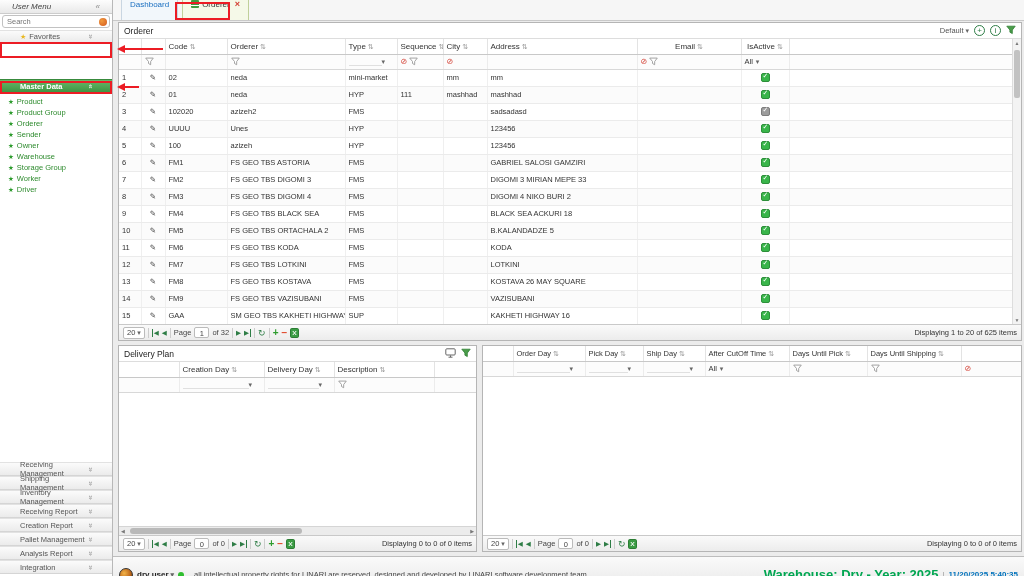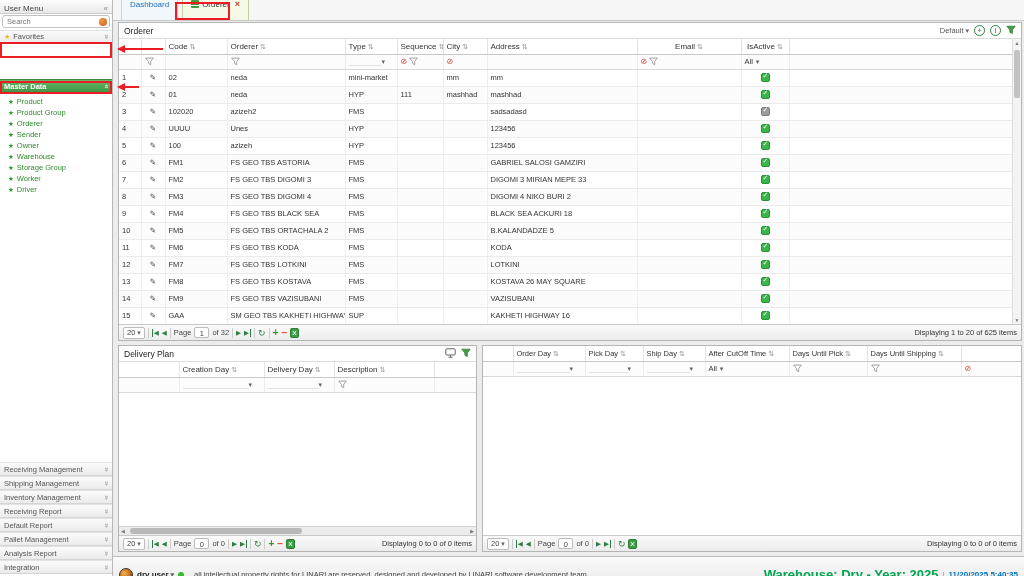--- a/index.html
+++ b/index.html
@@ -2,25 +2,25 @@
 <html><head>
 <meta charset="utf-8">
 <title>Orderer</title>
 <style>
   * { margin:0; padding:0; box-sizing:border-box; }
   body { font-family:"Liberation Sans", sans-serif; font-size:9px; color:#333; background:#fff; }
   .screen { position:relative; width:1024px; height:576px; background:#fff; overflow:hidden; }
 
   
   .sidebar { position:absolute; left:0; top:0; width:113px; height:576px; background:#fff; border-right:1px solid #b8b8b8; }
-  .sb-header { height:14px; display:flex; justify-content:space-between; align-items:flex-end; padding:0 4px; background:linear-gradient(#fdfdfd,#e9e9e9); border-bottom:1px solid #ccc; font-size:8px; color:#444; }
+  .sb-header { height:14px; display:flex; justify-content:space-between; align-items:center; padding:0 12px; background:linear-gradient(#fdfdfd,#e9e9e9); border-bottom:1px solid #ccc; font-size:8px; color:#444;font-style:italic; }
   .sb-search { height:16px; padding:1px 2px; position:relative; }
   .sb-search input { width:100%; height:13px; border:1px solid #c2c2c2; border-radius:3px; font-size:7.5px; padding:0 14px 0 4px; color:#666; font-family:"Liberation Sans",sans-serif; }
   .search-dot { position:absolute; right:5px; top:4px; width:8px; height:8px; border-radius:50%; background:radial-gradient(circle at 35% 35%, #f09a3e, #d4581e); }
-  .sb-section { height:13px; display:flex; justify-content:space-between; align-items:center; padding:0 4px; background:linear-gradient(#fbfbfb,#ebebeb); border-top:1px solid #e2e2e2; border-bottom:1px solid #d5d5d5; font-size:7.5px; color:#555; }
+  .sb-section { height:13px; display:flex; justify-content:space-between; align-items:center; padding:0 20px; background:linear-gradient(#fbfbfb,#ebebeb); border-top:1px solid #e2e2e2; border-bottom:1px solid #d5d5d5; font-size:7.5px; color:#555; }
   .sb-section .sec-left { display:flex; align-items:center; gap:3px; }
   .sb-section.green { height:14px; background:linear-gradient(#66b86a,#3f9643); color:#fff; font-weight:bold; border-color:#388a3c;margin-top:36px; }
   .fav-star { color:#e9b820; font-size:7px; }
   .chev { font-size:8px; color:#888; }
   .sb-section.green .chev { color:#eaf5ea; }
   .rot90 { display:inline-block; transform:rotate(90deg); }
   #master-items { padding-top:3px; }
   .nav-item { height:11px; display:flex; align-items:center; gap:3px; padding-left:8px; font-size:7.5px; color:#2e8b2e; cursor:default; }
   .nav-item .star { color:#2e9c2e; font-size:6.5px; }
   .sb-bottom { position:absolute; left:0; bottom:2px; width:100%; }
@@ -183,21 +183,21 @@
         </div>
         <div class="sb-section">
           <span>Inventory Management</span>
           <span class="chev rot90">»</span>
         </div>
         <div class="sb-section">
           <span>Receiving Report</span>
           <span class="chev rot90">»</span>
         </div>
         <div class="sb-section">
-          <span>Default Report</span>
+          <span>Creation Report</span>
           <span class="chev rot90">»</span>
         </div>
         <div class="sb-section">
           <span>Pallet Management</span>
           <span class="chev rot90">»</span>
         </div>
         <div class="sb-section">
           <span>Analysis Report</span>
           <span class="chev rot90">»</span>
         </div>

